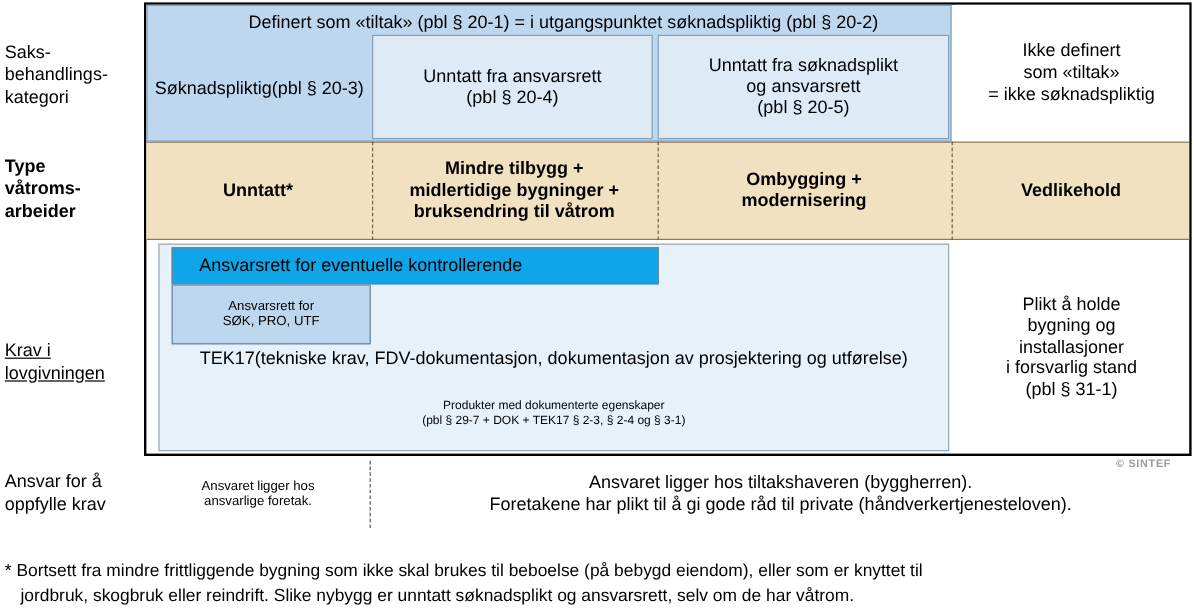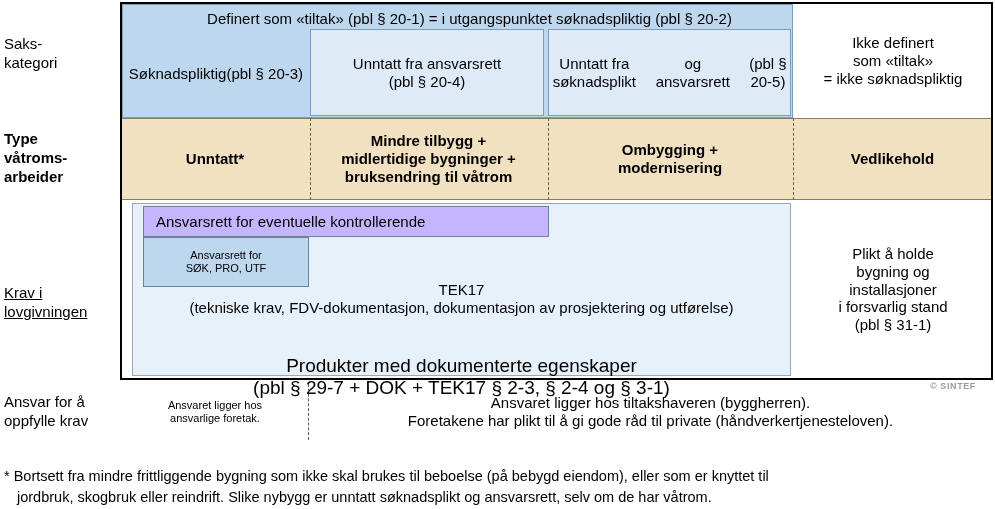--- a/index.html
+++ b/index.html
@@ -135,52 +135,51 @@
     width: 659px;
     height: 173px;
     background: #e7f1fa;
     border: 1px solid #9aa8b5;
   }
   #box-kontrollerende {
     left: 143px;
     top: 206px;
     width: 406px;
     height: 31px;
-    background: #c4b5fd;
+    background: #0ea5e9;
     border: 1px solid #6f8296;
     font-size: 15px;
     justify-content: flex-start;
-    padding-left: 12px;
+    padding-left: 22px;
     text-align: left;
   }
   #box-sok-pro-utf {
     left: 143px;
     top: 237px;
     width: 166px;
     height: 50px;
     background: #bdd7ee;
     border: 1px solid #6f8296;
     font-size: 11px;
   }
   #text-tek17 {
     left: 134px;
     top: 276px;
     width: 655px;
     height: 46px;
     font-size: 15px;
-    flex-direction: column;
+    flex-direction: row;
   }
   #text-produkter {
     left: 134px;
     top: 322px;
     width: 655px;
     height: 46px;
-    font-size: 19px;
+    font-size: 10px;
     flex-direction: column;
-    margin-top: 32px;
   }
   #cell-plikt-holde {
     left: 795px;
     top: 203px;
     width: 196px;
     height: 173px;
     font-size: 15px;
   }
 
   
@@ -230,20 +229,21 @@
 
   .nl { display: block; }
 </style>
 </head>
 <body>
 
 <div class="canvas">
 
   <div class="rowlabel" style="top:34px;">
     <span class="nl">Saks-</span>
+    <span class="nl">behandlings-</span>
     <span class="nl">kategori</span>
   </div>
 
   <div class="rowlabel bold" style="top:129px;">
     <span class="nl">Type</span>
     <span class="nl">våtroms-</span>
     <span class="nl">arbeider</span>
   </div>
 
   <div class="rowlabel" style="top:283px;text-decoration:underline;">
@@ -265,21 +265,21 @@
   <div class="abs ctr" id="cell-soknadspliktig" style="flex-direction:row;">
     <span class="nl">Søknadspliktig</span>
     <span class="nl">(pbl § 20-3)</span>
   </div>
 
   <div class="abs ctr" id="cell-unntatt-ansvarsrett" style="flex-direction:column;">
     <span class="nl">Unntatt fra ansvarsrett</span>
     <span class="nl">(pbl § 20-4)</span>
   </div>
 
-  <div class="abs ctr" id="cell-unntatt-soknad-ansvar" style="flex-direction:row;gap:16px;">
+  <div class="abs ctr" id="cell-unntatt-soknad-ansvar" style="flex-direction:column;">
     <span class="nl">Unntatt fra søknadsplikt</span>
     <span class="nl">og ansvarsrett</span>
     <span class="nl">(pbl § 20-5)</span>
   </div>
 
   <div class="abs ctr" id="cell-ikke-definert" style="flex-direction:column;">
     <span class="nl">Ikke definert</span>
     <span class="nl">som «tiltak»</span>
     <span class="nl">= ikke søknadspliktig</span>
   </div>

